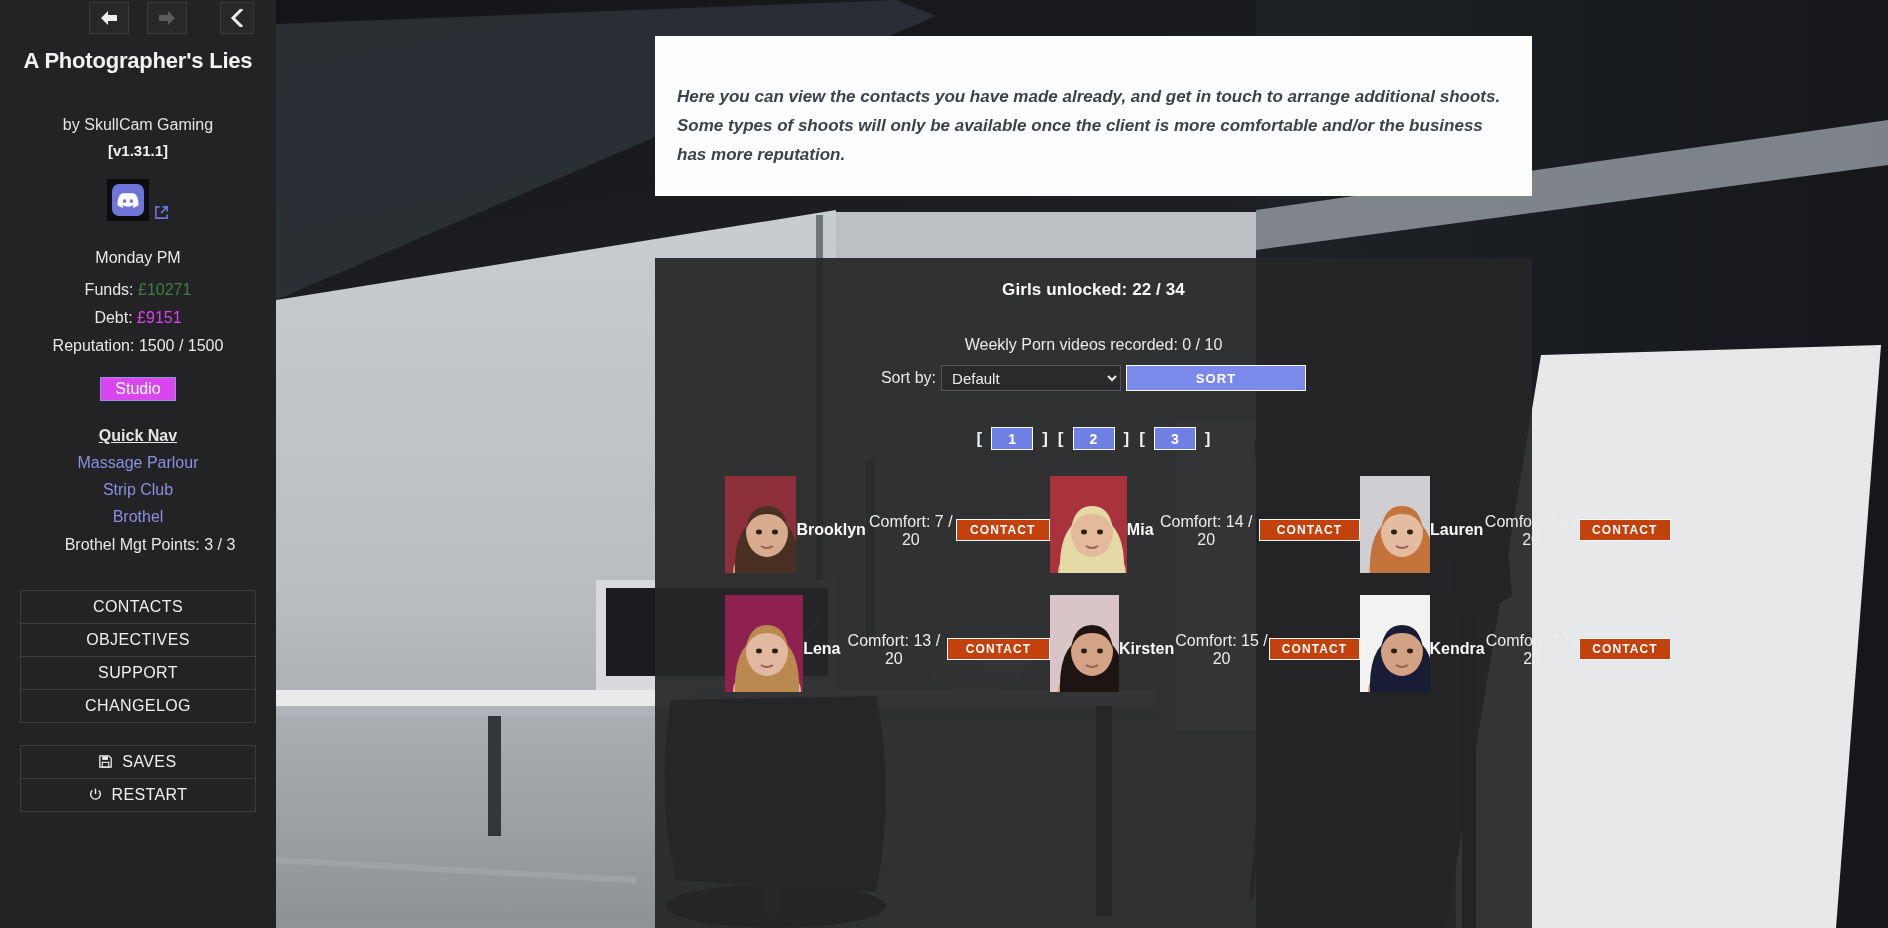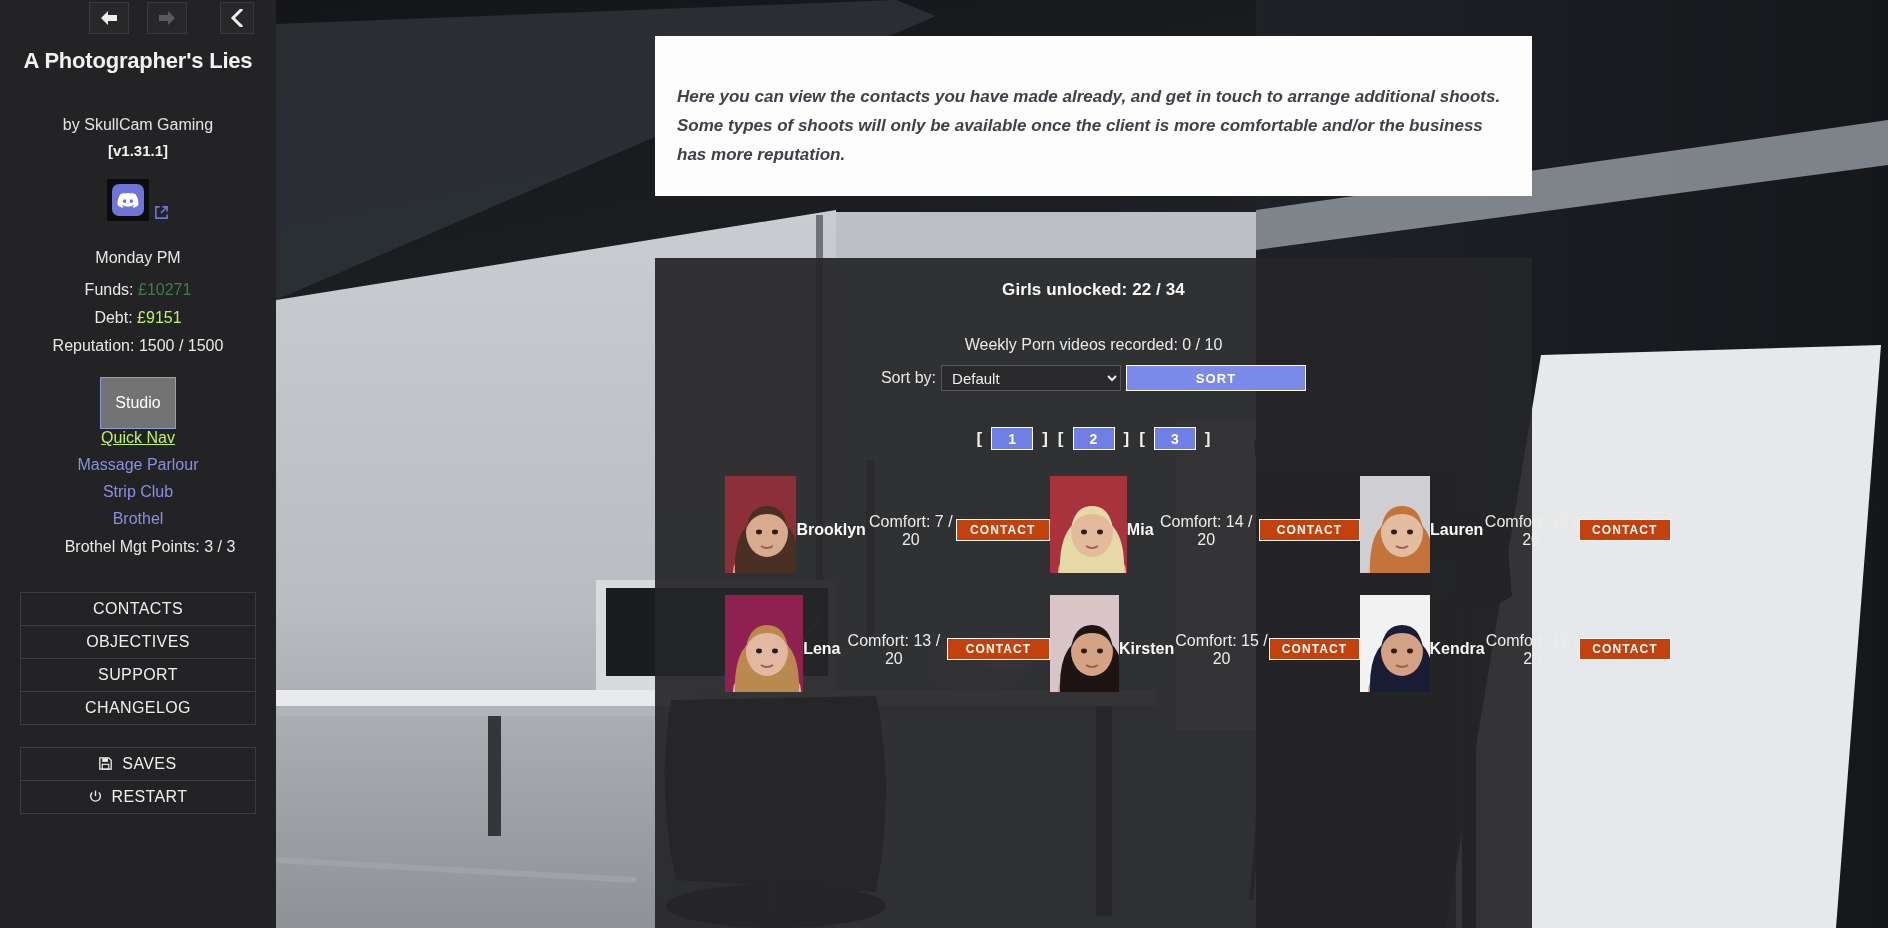--- a/index.html
+++ b/index.html
@@ -141,39 +141,40 @@
     color: #e8e8e8;
   }
 
   .stat-line {
     margin-top: 14px;
     font-size: 16px;
     color: #e8e8e8;
   }
   .stat-line + .stat-line { margin-top: 10px; }
   .val-funds { color: #3f7f46; }
-  .val-debt  { color: #bef264; text-align: center; }
+  .val-debt  { color: #d946ef; text-align: center; }
 
   .studio-btn {
     margin: 22px auto 0 auto;
     display: block;
-    background: #737373;
+    background: #d946ef;
     border: 1px solid #9098e0;
     color: #ffffff;
     font-size: 16px;
-    padding: 16px 14px;
+    padding: 2px 14px;
     cursor: pointer;
     font-family: "Liberation Sans", sans-serif;
   }
 
   .quicknav-title {
+    margin-top: 26px;
     font-size: 16px;
     text-decoration: underline;
-    color: #bef264;
-    font-weight: normal;
+    color: #e5e5e5;
+    font-weight: bold;
   }
   .quicknav-link {
     display: block;
     margin-top: 9px;
     font-size: 16px;
     color: #8b8fe0;
     text-decoration: none;
     cursor: pointer;
   }
   .mgt-points {

